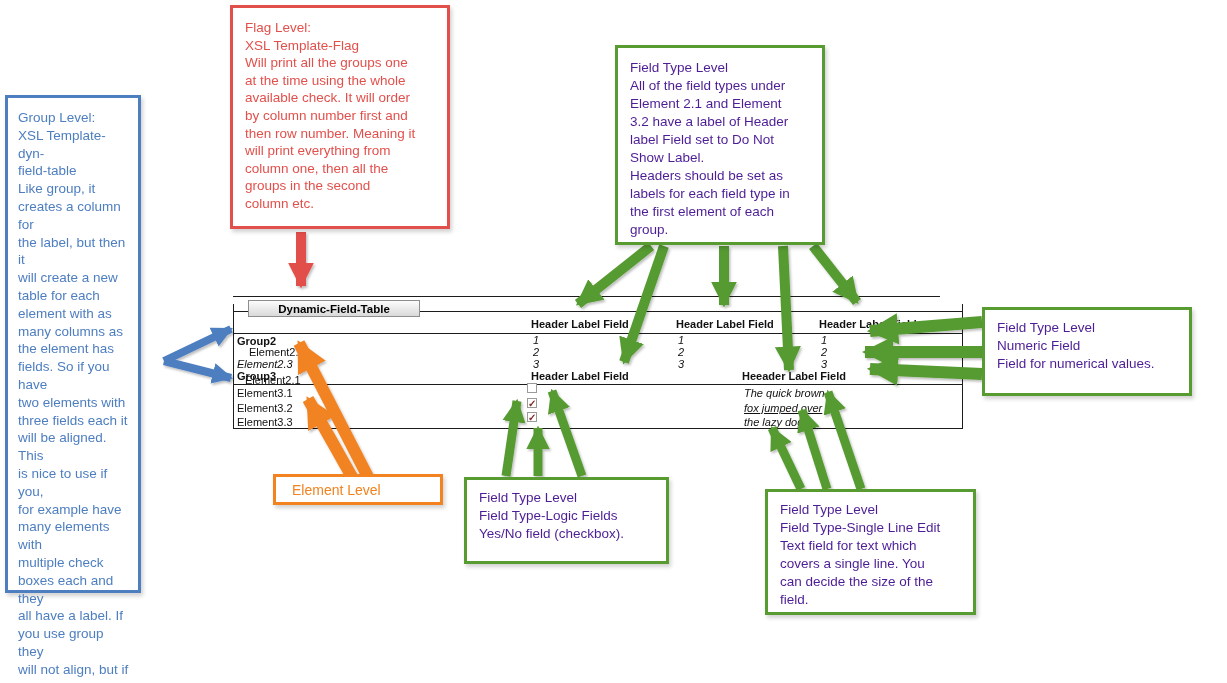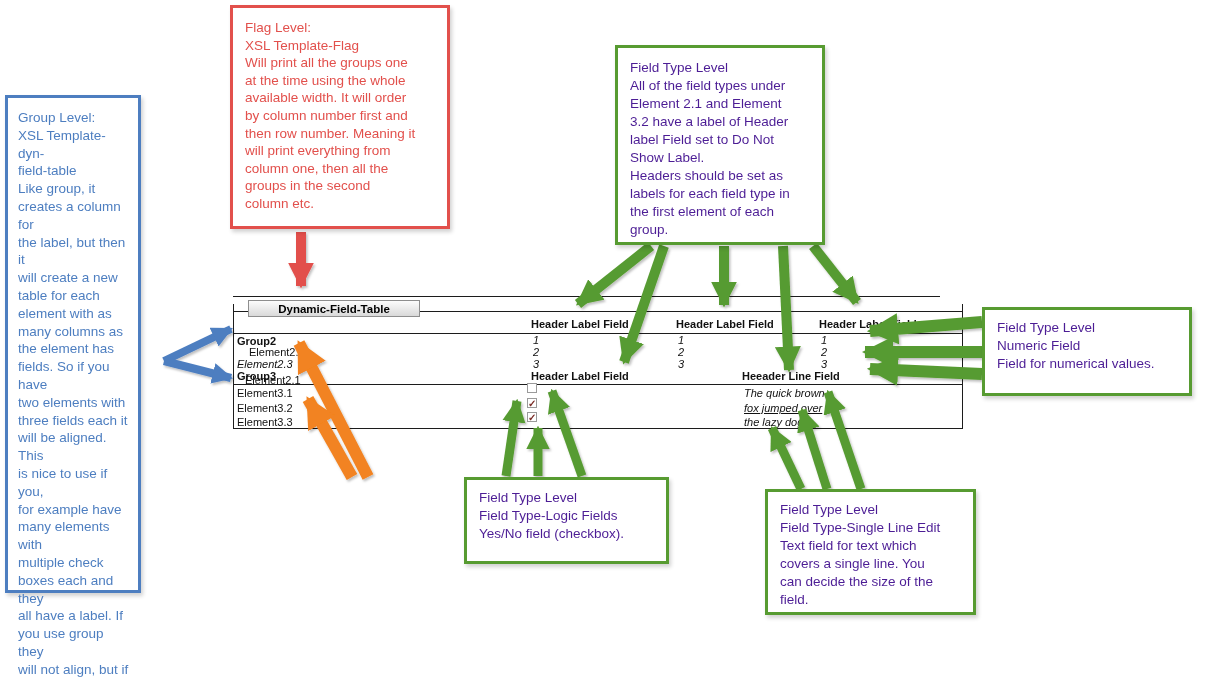--- a/index.html
+++ b/index.html
@@ -65,21 +65,21 @@
     <span class="cell i" style="left:445px;top:50px;">2</span>
     <span class="cell i" style="left:588px;top:50px;">2</span>
 
     <span class="cell" style="left:4px;top:62px;font-style:italic;">Element2.3</span>
     <span class="cell i" style="left:300px;top:62px;">3</span>
     <span class="cell i" style="left:445px;top:62px;">3</span>
     <span class="cell i" style="left:588px;top:62px;">3</span>
 
     <span class="cell b" style="left:4px;top:74px;">Group3</span>
     <span class="cell b" style="left:298px;top:74px;">Header Label Field</span>
-    <span class="cell b" style="left:509px;top:74px;">Heeader Line Field</span>
+    <span class="cell b" style="left:509px;top:74px;">Heeader Label Field</span>
 
     <span class="cell" style="left:4px;top:91px;">Element3.1</span>
     <span class="cb" style="left:294px;top:87px;"></span>
     <span class="cell i" style="left:511px;top:91px;">The quick brown</span>
 
     <span class="cell" style="left:4px;top:106px;">Element3.2</span>
     <span class="cb" style="left:294px;top:102px;"><span>✓</span></span>
     <span class="cell i" style="left:511px;top:106px;text-decoration:underline;">fox jumped over</span>
 
     <span class="cell" style="left:4px;top:120px;">Element3.3</span>
@@ -152,40 +152,41 @@
 you use group they
 will not align, but if
 you use this they
 will. Numeric values
 can be right aligned
 if specified in option.</div>
   <div class="note red">Flag Level:
 XSL Template-Flag
 Will print all the groups one
 at the time using the whole
-available width. It will order
+available check. It will order
 by column number first and
 then row number. Meaning it
 will print everything from
 column one, then all the
 groups in the second
 column etc.</div>
   <div class="note green g-top">Field Type Level
 All of the field types under
 Element 2.1 and Element
 3.2 have a label of Header
 label Field set to Do Not
 Show Label.
 Headers should be set as
 labels for each field type in
 the first element of each
 group.</div>
   <div class="note green g-num">Field Type Level
 Numeric Field
 Field for numerical values.</div>
+  <div class="note orange">Element Level</div>
   <div class="note green g-cb">Field Type Level
 Field Type-Logic Fields
 Yes/No field (checkbox).</div>
   <div class="note green g-sl">Field Type Level
 Field Type-Single Line Edit
 Text field for text which
 covers a single line. You
 can decide the size of the
 field.</div>
 

